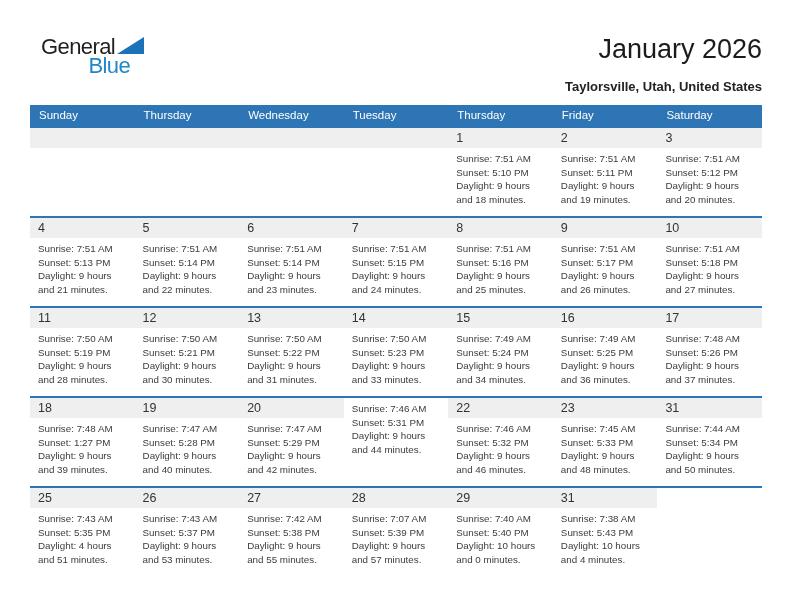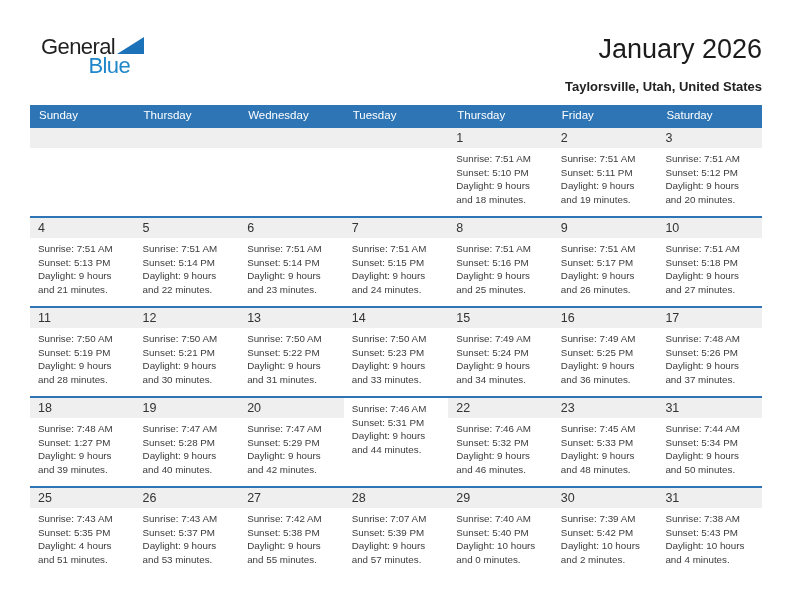--- a/index.html
+++ b/index.html
@@ -338,28 +338,20 @@
       </div>
       <div class="day-cell">
         <div class="day-number">29</div>
         <div class="day-details">
           <div class="detail-line">Sunrise: 7:40 AM</div>
           <div class="detail-line">Sunset: 5:40 PM</div>
           <div class="detail-line">Daylight: 10 hours and 0 minutes.</div>
         </div>
       </div>
       <div class="day-cell">
-        <div class="day-number">30</div>
-        <div class="day-details">
-          <div class="detail-line">Sunrise: 7:39 AM</div>
-          <div class="detail-line">Sunset: 5:42 PM</div>
-          <div class="detail-line">Daylight: 10 hours and 2 minutes.</div>
-        </div>
-      </div>
-      <div class="day-cell">
         <div class="day-number">31</div>
         <div class="day-details">
           <div class="detail-line">Sunrise: 7:38 AM</div>
           <div class="detail-line">Sunset: 5:43 PM</div>
           <div class="detail-line">Daylight: 10 hours and 4 minutes.</div>
         </div>
       </div>
     </div>
   </div>
 

